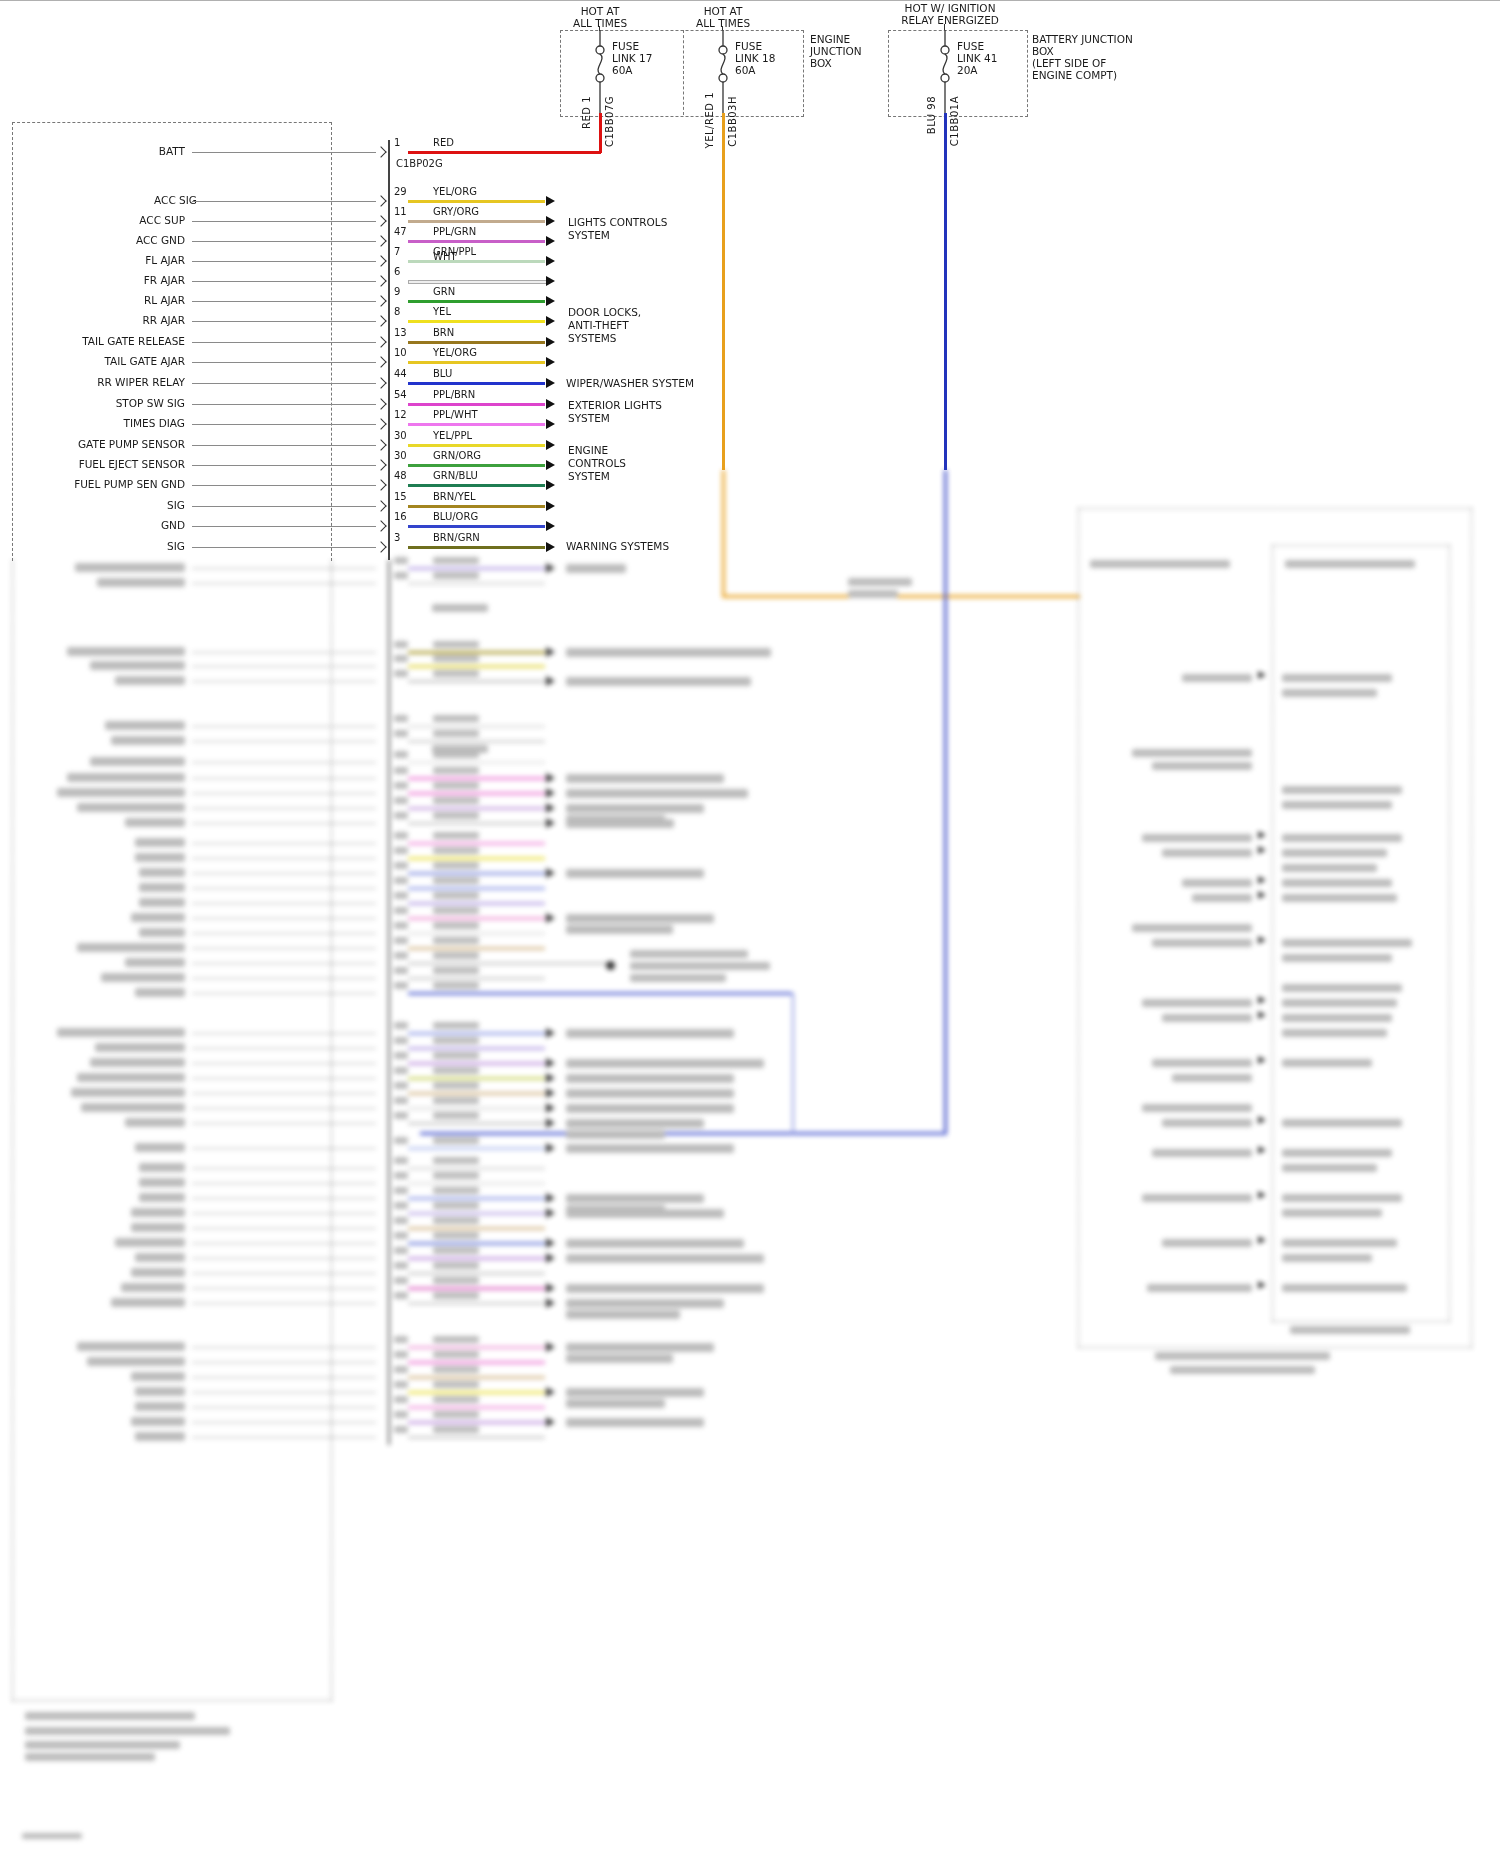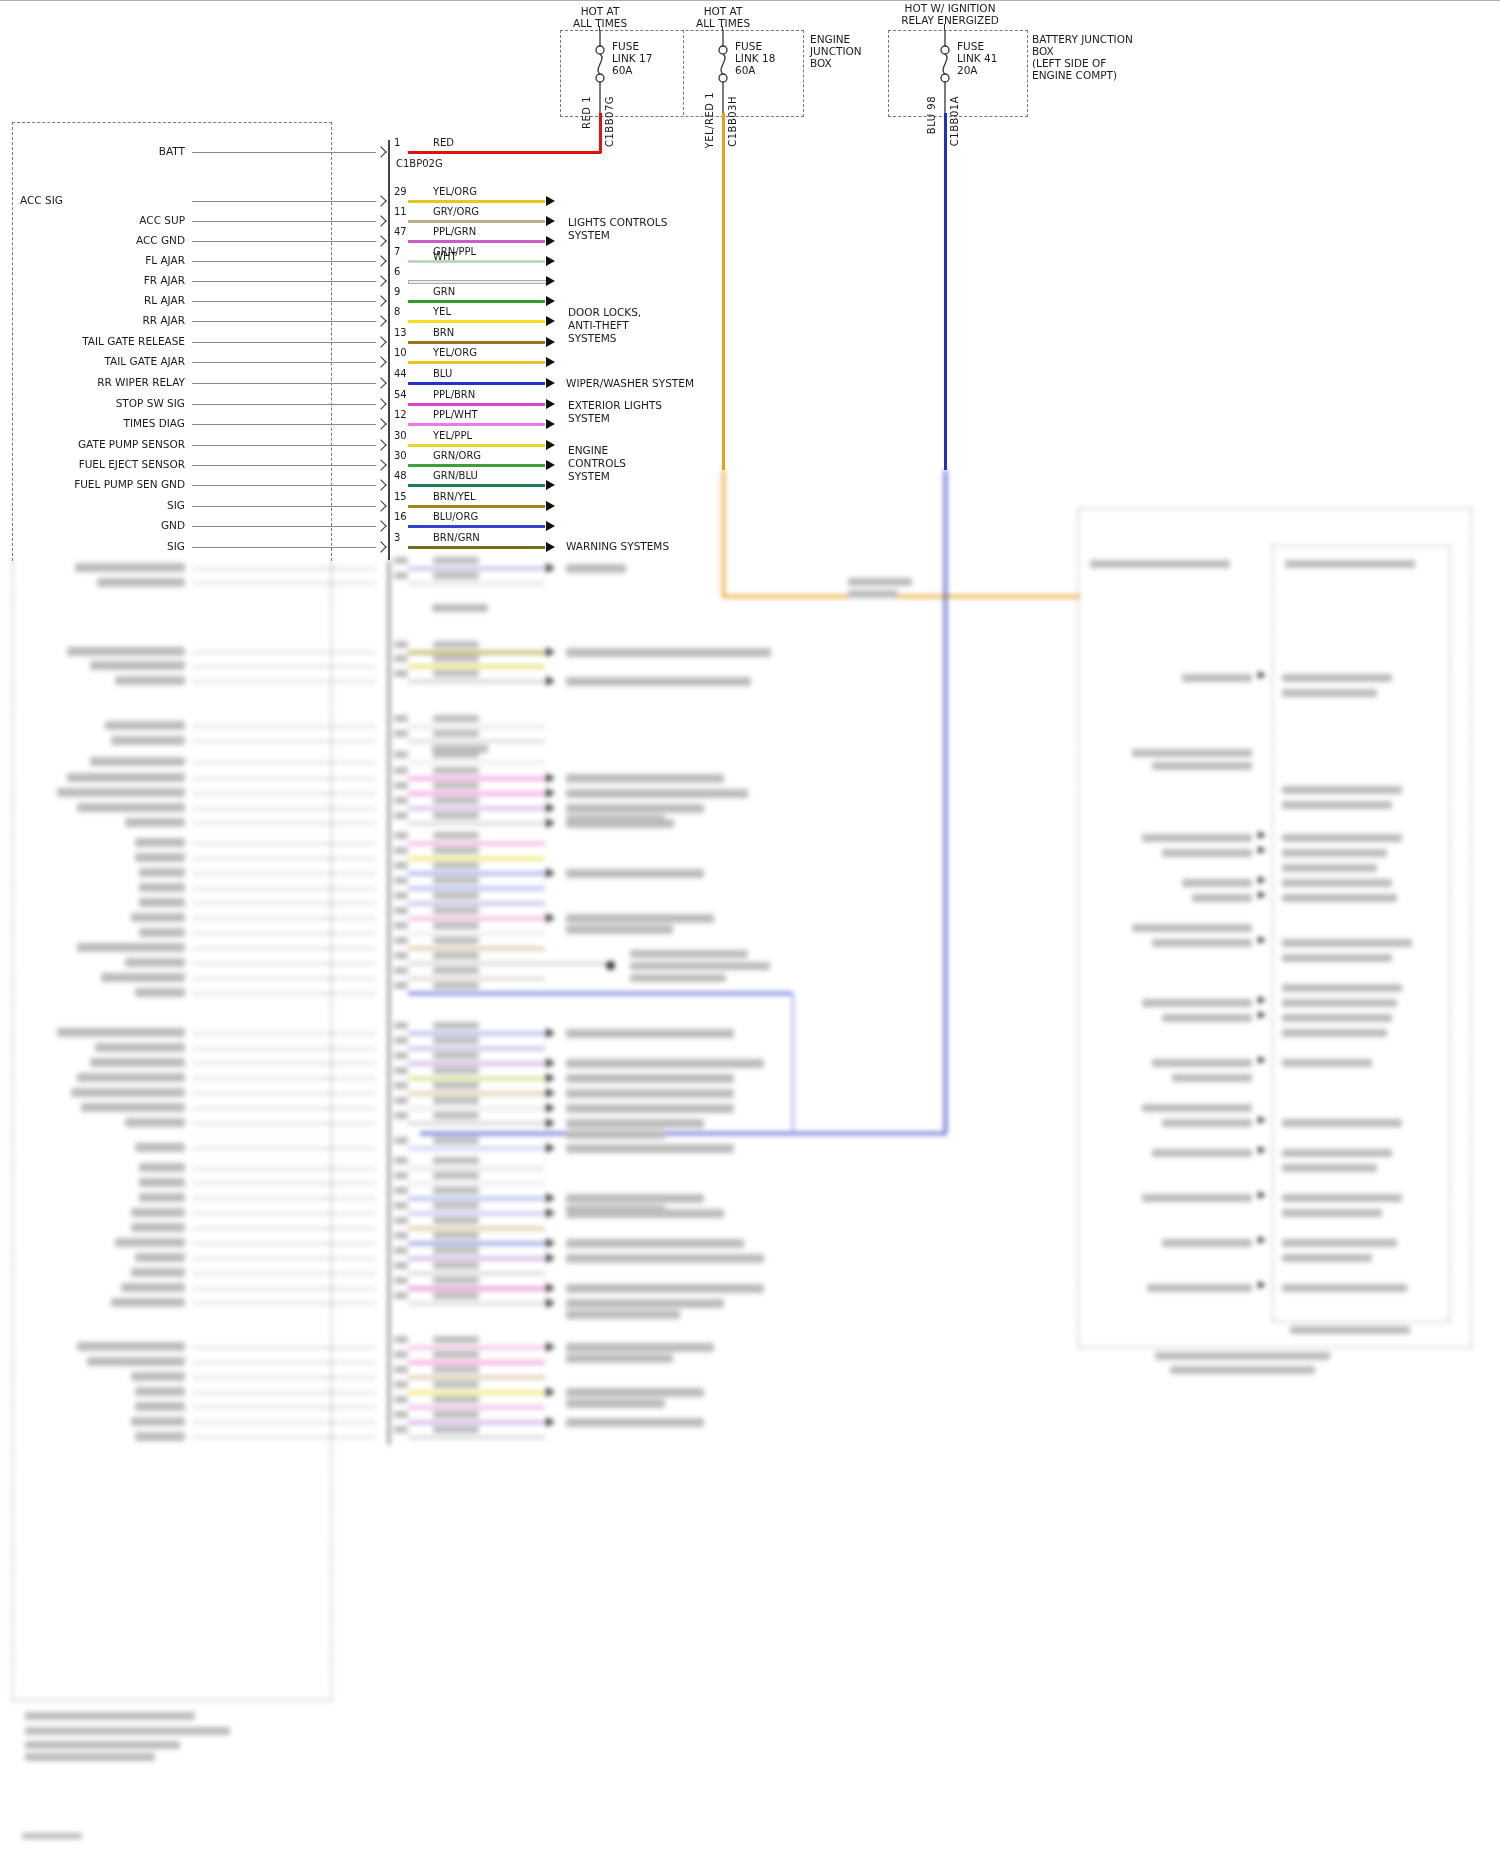--- a/index.html
+++ b/index.html
@@ -117,21 +117,21 @@
   <div class="abs" style="left:388px;top:140px;width:2px;height:420px;background:#444;"></div>
   <div class="abs" style="left:396px;top:158px;font-size:10px;color:#222;">C1BP02G</div>
 
   <div id="sharp-gen" class="abs" style="left:0;top:0;">
       <div style="position: absolute; left: 20px; top: 145px; width: 165px; text-align: right; font-size: 10.5px; line-height: 12px;">BATT</div>
       <div style="position: absolute; left: 192px; top: 152px; width: 184px; height: 1px; background: rgb(138, 138, 138);"></div>
       <div style="position: absolute; left: 377px; top: 148px; width: 7px; height: 7px; border-top: 1.5px solid rgb(51, 51, 51); border-right: 1.5px solid rgb(51, 51, 51); transform: rotate(45deg);"></div>
       <div style="position: absolute; left: 394px; top: 137px; font-size: 10px;">1</div>
       <div style="position: absolute; left: 433px; top: 137px; font-size: 10px;">RED</div>
       <div style="position: absolute; left: 408px; top: 151px; width: 193px; height: 3px; background: rgb(221, 17, 17);"></div>
-      <div style="position: absolute; left: 20px; top: 194px; width: 165px; text-align: left; font-size: 10.5px; line-height: 12px;">ACC SIG</div>
+      <div style="position: absolute; left: 32px; top: 194px; width: 165px; text-align: right; font-size: 10.5px; line-height: 12px;">ACC SIG</div>
       <div style="position: absolute; left: 192px; top: 201px; width: 184px; height: 1px; background: rgb(138, 138, 138);"></div>
       <div style="position: absolute; left: 377px; top: 197px; width: 7px; height: 7px; border-top: 1.5px solid rgb(51, 51, 51); border-right: 1.5px solid rgb(51, 51, 51); transform: rotate(45deg);"></div>
       <div style="position: absolute; left: 394px; top: 186px; font-size: 10px;">29</div>
       <div style="position: absolute; left: 433px; top: 186px; font-size: 10px;">YEL/ORG</div>
       <div style="position: absolute; left: 408px; top: 200px; width: 137px; height: 3px; background: rgb(230, 198, 34);"></div>
       <div style="position: absolute; left: 546px; top: 196px; width: 0px; height: 0px; border-top: 5px solid transparent; border-bottom: 5px solid transparent; border-left: 9px solid rgb(17, 17, 17);"></div>
       <div style="position: absolute; left: 20px; top: 214px; width: 165px; text-align: right; font-size: 10.5px; line-height: 12px;">ACC SUP</div>
       <div style="position: absolute; left: 192px; top: 221px; width: 184px; height: 1px; background: rgb(138, 138, 138);"></div>
       <div style="position: absolute; left: 377px; top: 217px; width: 7px; height: 7px; border-top: 1.5px solid rgb(51, 51, 51); border-right: 1.5px solid rgb(51, 51, 51); transform: rotate(45deg);"></div>
       <div style="position: absolute; left: 394px; top: 206px; font-size: 10px;">11</div>

